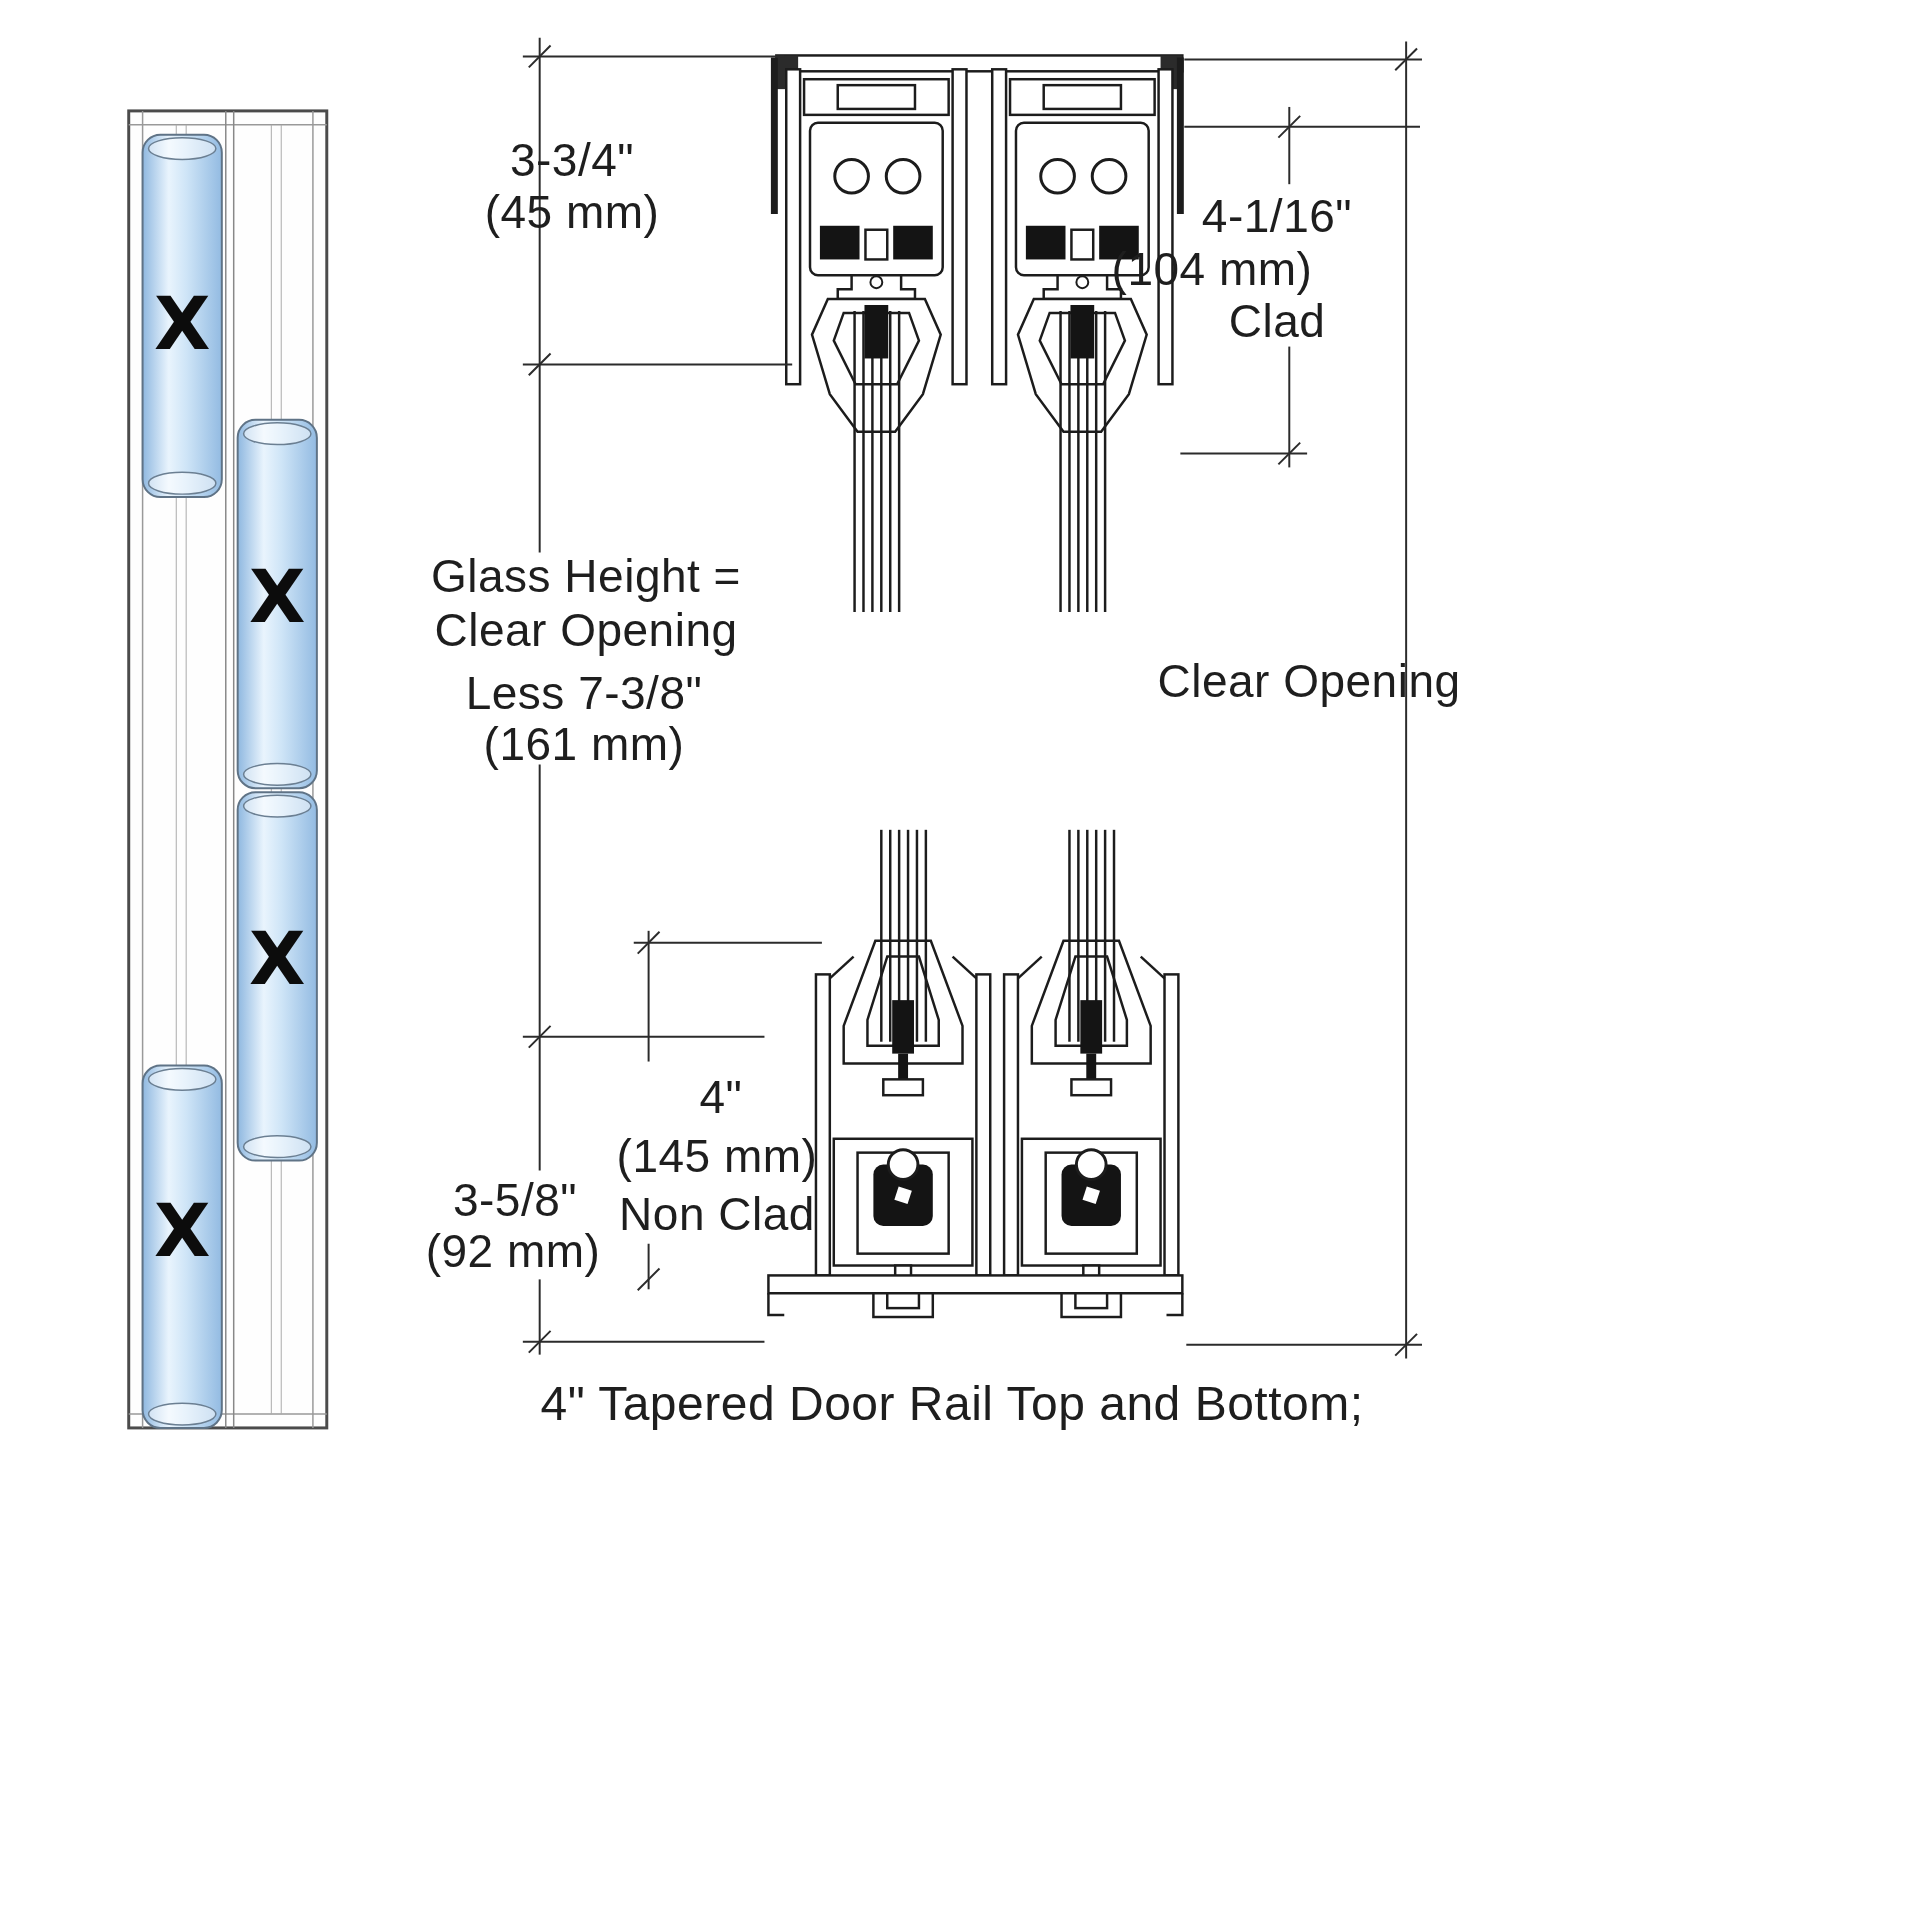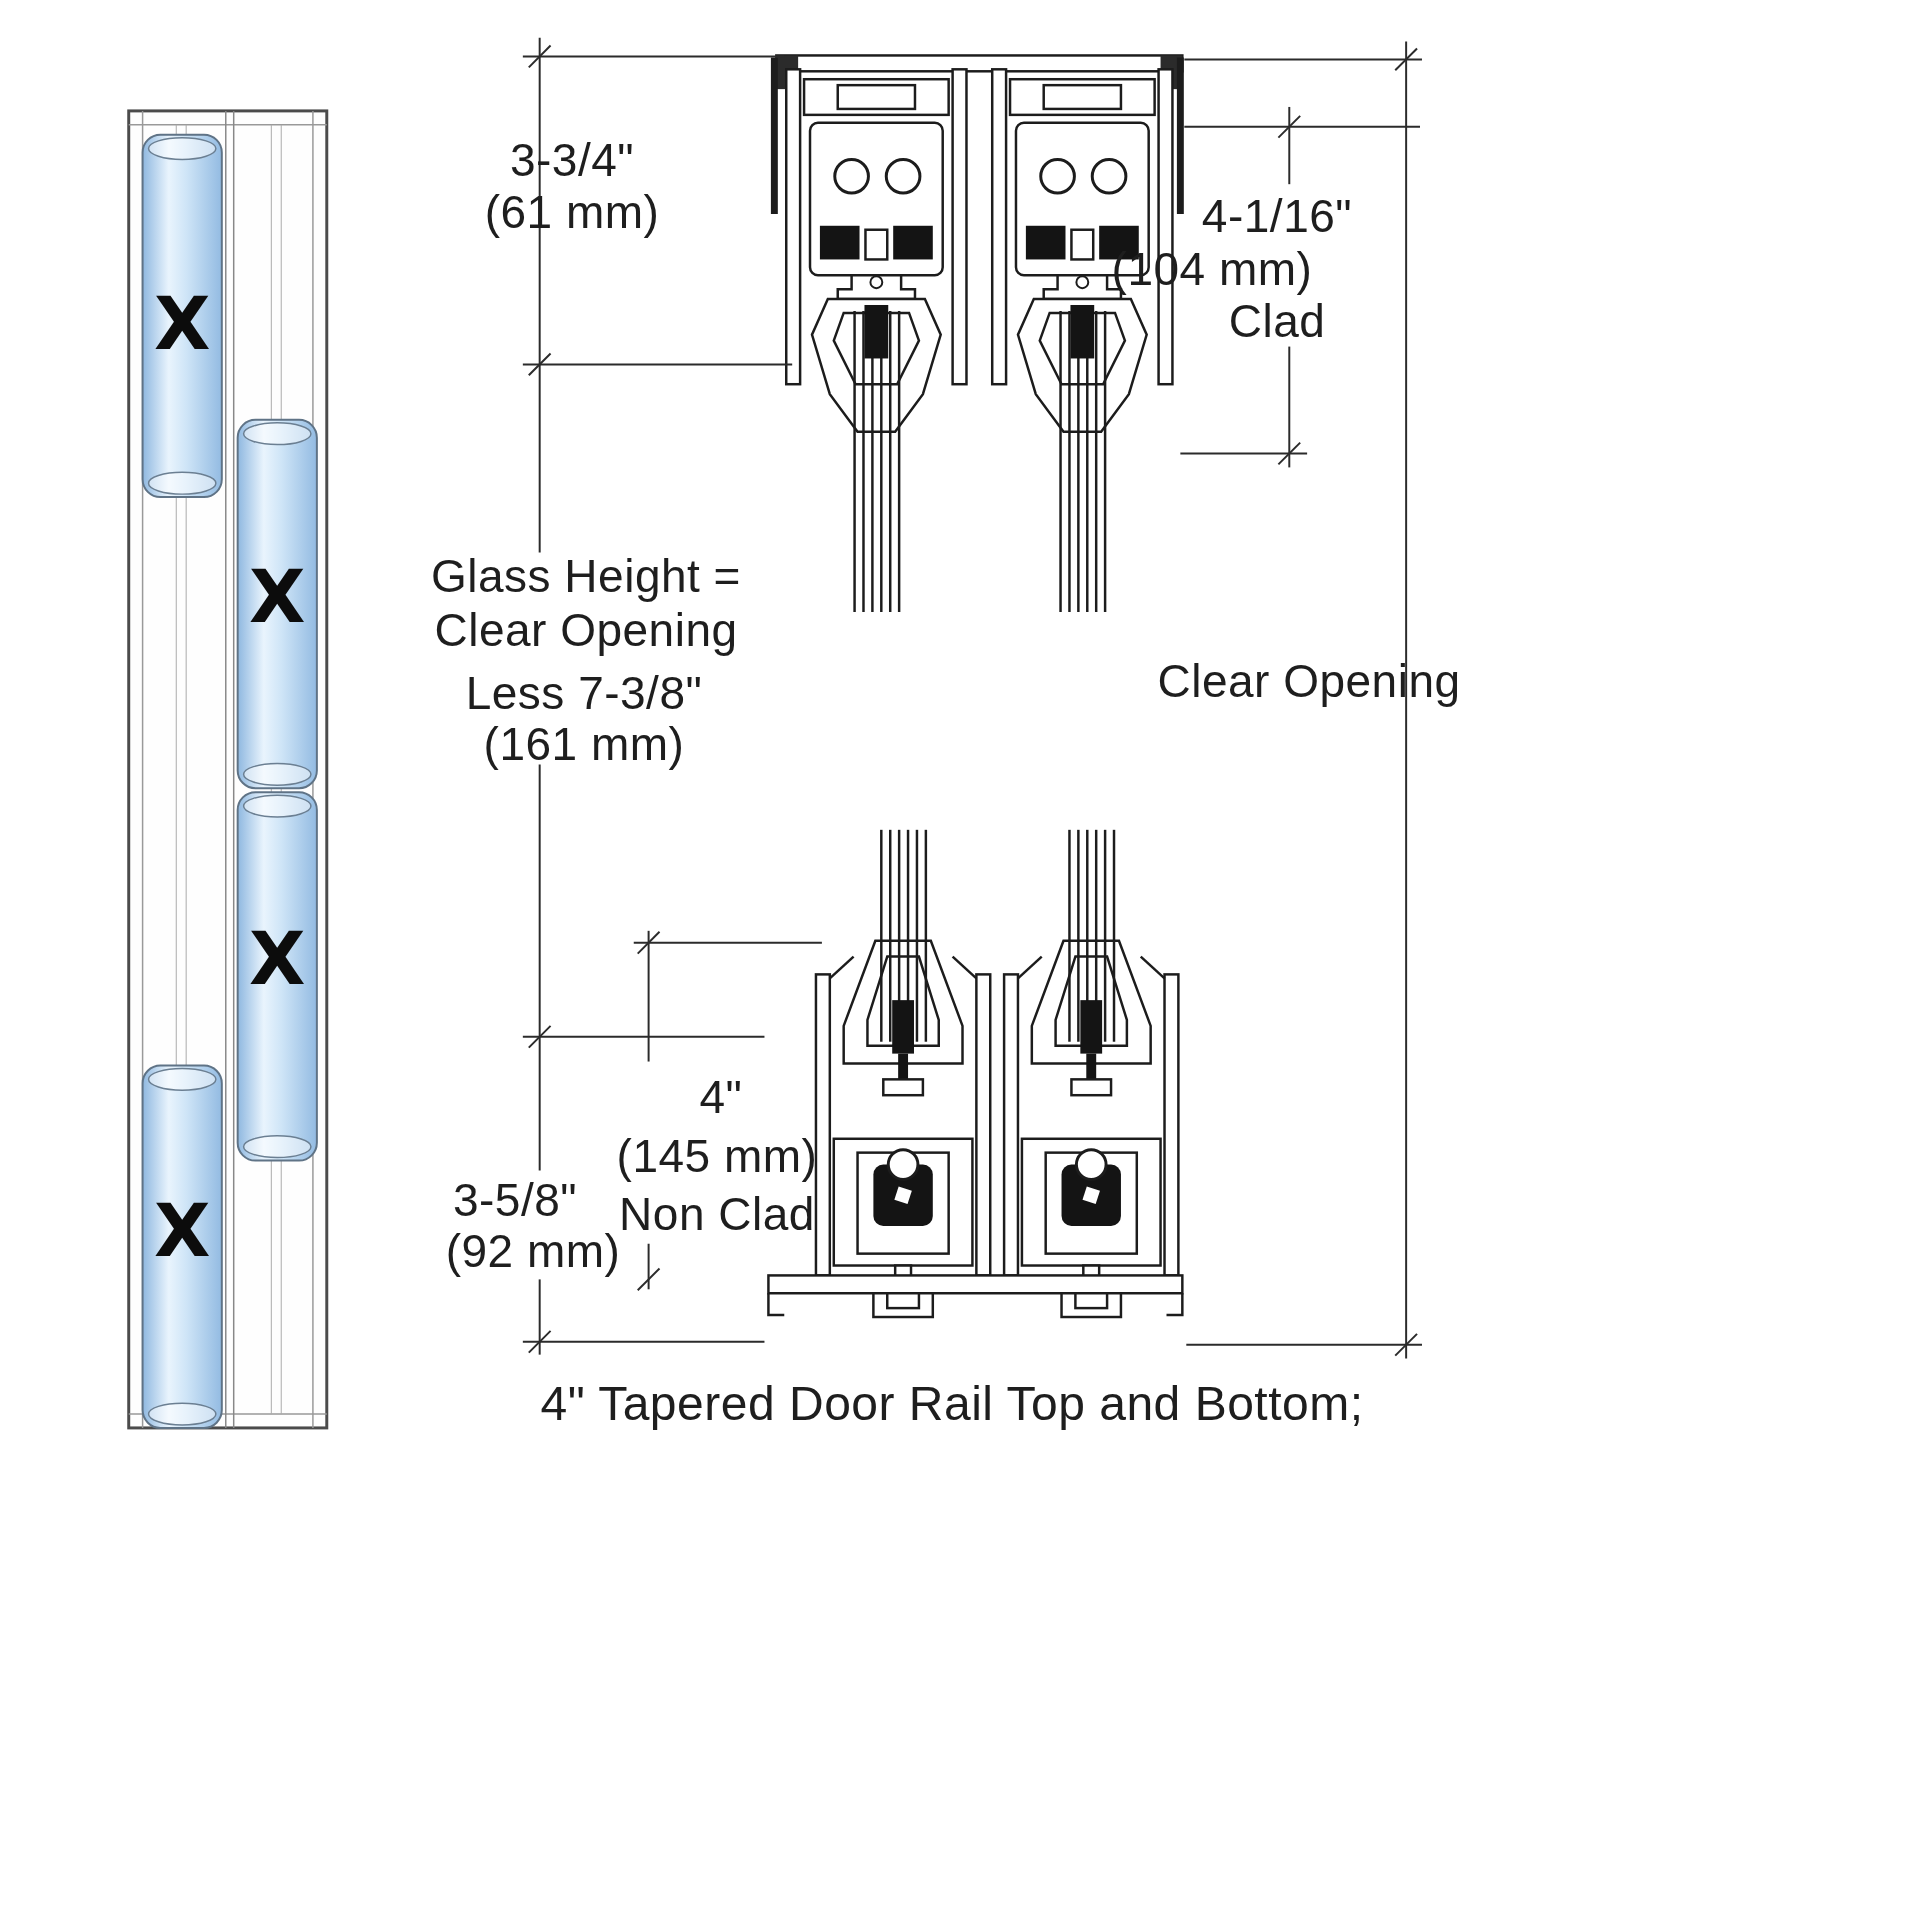--- a/index.html
+++ b/index.html
@@ -163,36 +163,36 @@
 
       <line x1="1420" y1="42" x2="1420" y2="1372"></line>
       <line x1="1196" y1="60" x2="1436" y2="60"></line>
       <line x1="1198" y1="1358" x2="1436" y2="1358"></line>
       <line x1="1409" y1="71" x2="1431" y2="49"></line>
       <line x1="1409" y1="1369" x2="1431" y2="1347"></line>
     </g>
   </svg>
 
   <div class="lbl" style="left:572px;top:160px">3-3/4"</div>
-  <div class="lbl" style="left:572px;top:212px">(61 mm)</div>
+  <div class="lbl" style="left:572px;top:212px">(45 mm)</div>
 
   <div class="lbl" style="left:1277px;top:216px">4-1/16"</div>
   <div class="lbl" style="left:1212px;top:269px">(104 mm)</div>
   <div class="lbl" style="left:1277px;top:321px">Clad</div>
 
   <div class="lbl" style="left:586px;top:576px">Glass Height =</div>
   <div class="lbl" style="left:586px;top:630px">Clear Opening</div>
   <div class="lbl" style="left:584px;top:693px">Less 7-3/8"</div>
   <div class="lbl" style="left:584px;top:744px">(161 mm)</div>
 
   <div class="lbl" style="left:1309px;top:681px">Clear Opening</div>
 
   <div class="lbl" style="left:721px;top:1097px">4"</div>
   <div class="lbl" style="left:717px;top:1156px">(145 mm)</div>
   <div class="lbl" style="left:717px;top:1214px">Non Clad</div>
 
   <div class="lbl" style="left:515px;top:1200px">3-5/8"</div>
-  <div class="lbl" style="left:533px;top:1251px">(92 mm)</div>
+  <div class="lbl" style="left:513px;top:1251px">(92 mm)</div>
 
   <div class="lbl cap" style="left:952px;top:1404px">4" Tapered Door Rail Top and Bottom;</div>
 
 </div>
 
 
 </body></html>

